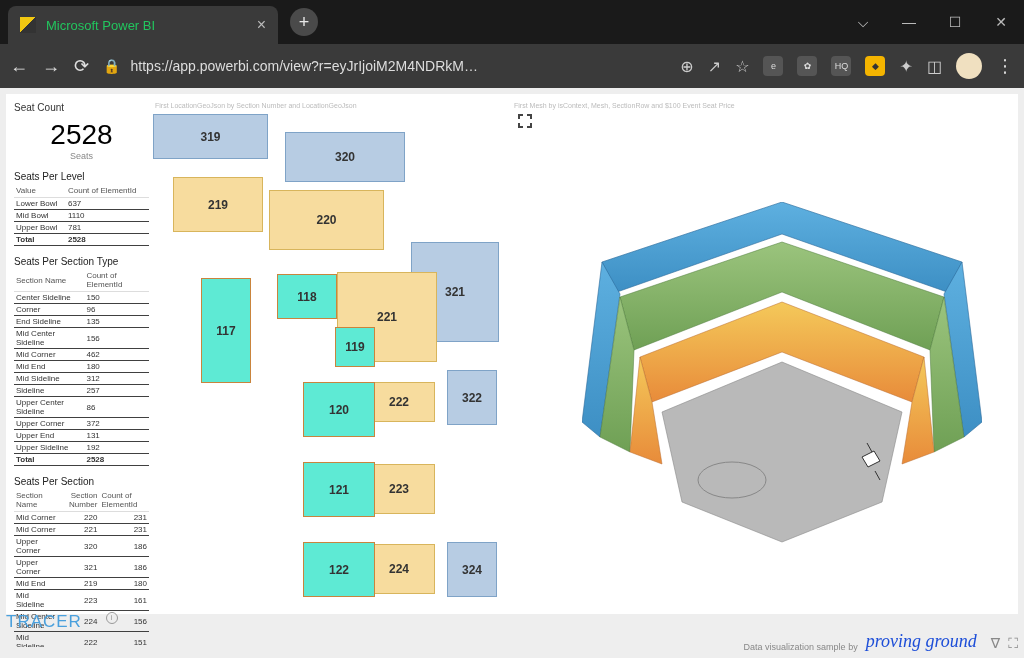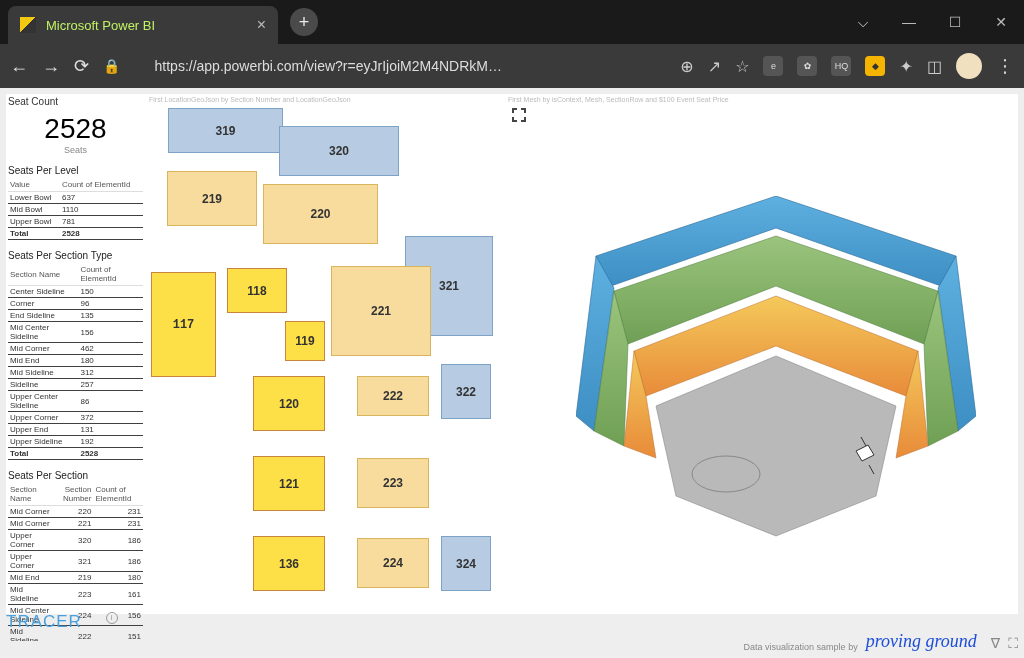--- a/index.html
+++ b/index.html
@@ -2,42 +2,42 @@
 <html><head>
 <meta charset="utf-8">
 <style>
 * { margin: 0; padding: 0; box-sizing: border-box; font-family: "Segoe UI", Arial, sans-serif; }
 body { background: #fff; width: 1024px; height: 658px; overflow: hidden; }
 
 
 .titlebar { background: #1a1a1a; height: 44px; display: flex; align-items: center; }
 .tab { background: #3a3a3a; height: 38px; margin-left: 8px; margin-top: 6px; border-radius: 8px 8px 0 0; display: flex; align-items: center; padding: 0 12px; gap: 10px; width: 270px; }
 .tab-icon { width: 16px; height: 16px; background: linear-gradient(135deg, #f2c811 0%, #f2c811 50%, #333 50%, #333 100%); }
-.tab-title { color: #bef264; font-size: 13px; flex: 1; overflow: hidden; white-space: nowrap; }
+.tab-title { color: #22c55e; font-size: 13px; flex: 1; overflow: hidden; white-space: nowrap; }
 .tab-close { color: #bbb; font-size: 16px; cursor: pointer; }
 .new-tab { color: #e8e8e8; font-size: 18px; background: #4a4a4a; width: 28px; height: 28px; border-radius: 50%; display: flex; align-items: center; justify-content: center; margin-left: 12px; cursor: pointer; }
 .titlebar-spacer { flex: 1; }
 .win-btns { display: flex; }
 .win-btn { width: 46px; height: 44px; display: flex; align-items: center; justify-content: center; color: #bbb; font-size: 14px; cursor: pointer; }
 
 
 .addrbar { background: #3a3a3a; height: 44px; display: flex; align-items: center; padding: 0 10px; gap: 14px; }
 .nav-ico { color: #e0e0e0; font-size: 18px; cursor: pointer; }
 .url-area { flex: 1; display: flex; align-items: center; gap: 10px; color: #ddd; font-size: 14px; overflow: hidden; min-width: 0; }
 .url-lock { color: #bbb; font-size: 14px; }
-.url-text { white-space: nowrap; overflow: hidden; text-overflow: ellipsis; margin-left: 24px; }
+.url-text { white-space: nowrap; overflow: hidden; text-overflow: ellipsis; }
 .addr-right { display: flex; align-items: center; gap: 14px; }
 .addr-ico { color: #ccc; font-size: 16px; cursor: pointer; }
 .ext-ico { width: 20px; height: 20px; border-radius: 4px; background: #555; display: flex; align-items: center; justify-content: center; font-size: 9px; color: #ddd; cursor: pointer; }
 .avatar { width: 26px; height: 26px; border-radius: 50%; background: #f0e0c0; }
 .menu-dots { color: #e0e0e0; font-size: 18px; cursor: pointer; }
 
 
 .report { background: #eeeeee; height: 570px; padding: 6px; position: relative; }
-.canvas { background: #fff; width: 100%; height: 520px; display: grid; grid-template-columns: 135px 355px 1fr; gap: 4px; padding: 2px; }
+.canvas { background: #fff; width: 100%; height: 520px; display: grid; grid-template-columns: 135px 355px 1fr; gap: 4px; padding: 8px; }
 
 
 .left { display: flex; flex-direction: column; gap: 4px; font-size: 9px; }
 .card-title { font-size: 10px; color: #333; }
 .big-num { font-size: 28px; text-align: center; margin-top: 6px; }
 .big-sub { font-size: 9px; color: #888; text-align: center; }
 .mini-title { font-size: 10px; color: #222; margin-top: 6px; }
 table.mini { width: 100%; border-collapse: collapse; margin-top: 2px; }
 table.mini th { text-align: left; font-weight: normal; color: #555; border-bottom: 1px solid #ddd; padding: 2px 2px; font-size: 8px; }
 table.mini th:last-child, table.mini td:last-child { text-align: left; }
@@ -48,21 +48,21 @@
 .scroll::-webkit-scrollbar-track { background: #f4f4f4; }
 .scroll::-webkit-scrollbar-thumb { background: #c8c8c8; border-radius: 3px; }
 
 
 .mid { position: relative; }
 .vis-tiny { font-size: 7px; color: #bbb; position: absolute; top: 0; left: 2px; }
 .section-stage { position: relative; width: 350px; height: 505px; }
 .sect { position: absolute; display: flex; align-items: center; justify-content: center; font-size: 12px; font-weight: 600; color: #333; }
 .sect.blue   { background: #b7cce3; border: 1px solid #7fa3c7; }
 .sect.yellow { background: #f7dc9e; border: 1px solid #d8b55c; }
-.sect.orange { background: #fde047; border: 1px solid #c9843d; }
+.sect.orange { background: #5eead4; border: 1px solid #c9843d; margin-left: 44px; }
 
 
 .right { position: relative; }
 .fs-ico { position: absolute; top: 12px; left: 6px; width: 14px; height: 14px; }
 .fs-c { position: absolute; width: 5px; height: 5px; border: 2px solid #444; }
 .fs1 { top: 0; left: 0; border-right: none; border-bottom: none; }
 .fs2 { top: 0; right: 0; border-left: none; border-bottom: none; }
 .fs3 { bottom: 0; left: 0; border-right: none; border-top: none; }
 .fs4 { bottom: 0; right: 0; border-left: none; border-top: none; }
 .arena { position: absolute; top: 100px; left: 70px; width: 400px; height: 360px; }
@@ -277,37 +277,37 @@
                 </tr>
               </tbody>
           </table>
         </div>
       </div>
     </div>
 
     <div class="mid">
       <div class="vis-tiny">First LocationGeoJson by Section Number and LocationGeoJson</div>
       <div class="section-stage" id="section-stage">
-          <div class="sect blue" style="left: 21px; top: 12px; width: 115px; height: 45px;">319</div>
+          <div class="sect blue" style="left: 0; top: 12px; width: 115px; height: 45px;">319</div>
           <div class="sect blue" style="left: 132px; top: 30px; width: 120px; height: 50px;">320</div>
           <div class="sect blue" style="left: 258px; top: 140px; width: 88px; height: 100px;">321</div>
           <div class="sect blue" style="left: 294px; top: 268px; width: 50px; height: 55px;">322</div>
           <div class="sect blue" style="left: 294px; top: 440px; width: 50px; height: 55px;">324</div>
           <div class="sect yellow" style="left: 20px; top: 75px; width: 90px; height: 55px;">219</div>
           <div class="sect yellow" style="left: 116px; top: 88px; width: 115px; height: 60px;">220</div>
           <div class="sect yellow" style="left: 184px; top: 170px; width: 100px; height: 90px;">221</div>
           <div class="sect yellow" style="left: 210px; top: 280px; width: 72px; height: 40px;">222</div>
           <div class="sect yellow" style="left: 210px; top: 362px; width: 72px; height: 50px;">223</div>
           <div class="sect yellow" style="left: 210px; top: 442px; width: 72px; height: 50px;">224</div>
-          <div class="sect orange" style="left: 4px; top: 176px; width: 65px; height: 105px; font-family: Liberation Mono, monospace;">117</div>
+          <div class="sect orange" style="left: 4px; top: 176px; width: 50px; height: 105px;">117</div>
           <div class="sect orange" style="left: 80px; top: 172px; width: 60px; height: 45px;">118</div>
           <div class="sect orange" style="left: 138px; top: 225px; width: 40px; height: 40px;">119</div>
           <div class="sect orange" style="left: 106px; top: 280px; width: 72px; height: 55px;">120</div>
           <div class="sect orange" style="left: 106px; top: 360px; width: 72px; height: 55px;">121</div>
-          <div class="sect orange" style="left: 106px; top: 440px; width: 72px; height: 55px;">136</div>
+          <div class="sect orange" style="left: 106px; top: 440px; width: 72px; height: 55px;">122</div>
         </div>
     </div>
 
     <div class="right">
       <div class="vis-tiny">First Mesh by isContext, Mesh, SectionRow and $100 Event Seat Price</div>
       <div class="fs-ico">
         <div class="fs-c fs1"></div>
           <div class="fs-c fs2"></div>
           <div class="fs-c fs3"></div>
           <div class="fs-c fs4"></div>

